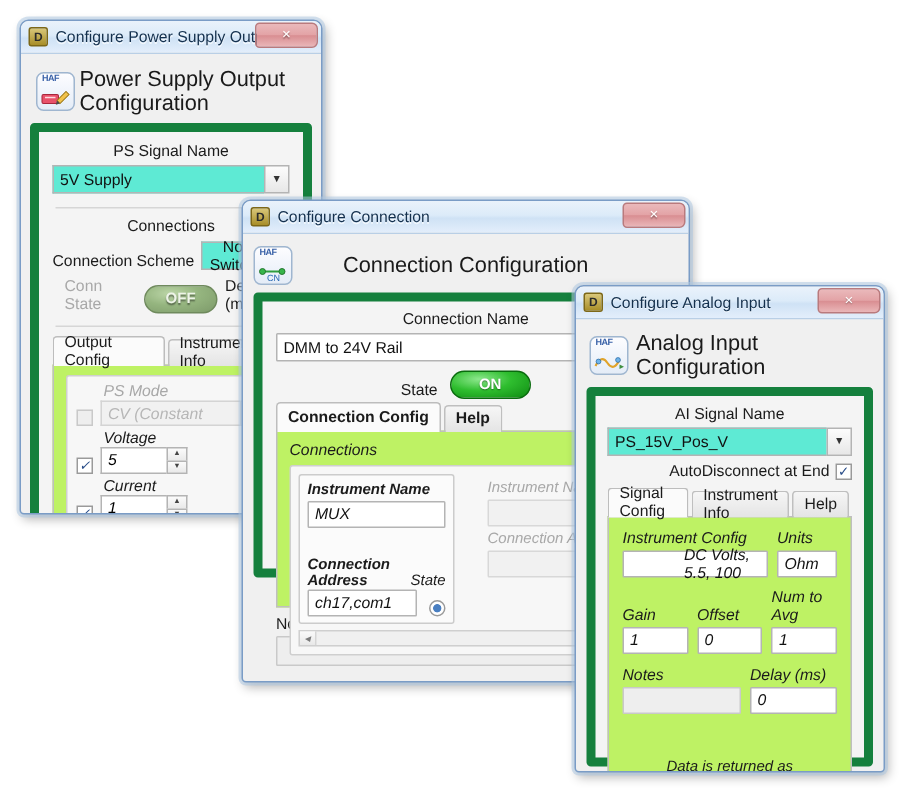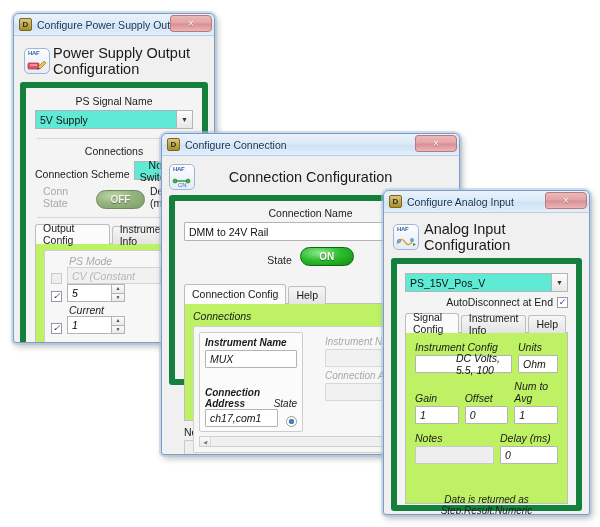--- a/index.html
+++ b/index.html
@@ -245,20 +245,21 @@
 
             <div class="lbl-dim" style="padding-left:18px;">PS Mode</div>
             <div class="row" style="gap:5px;">
               <div class="cb dim"></div>
               <div class="combo dim" style="flex:1; height:17px;">
                 <div class="box">CV (Constant</div>
                 <div class="arrow">▼</div>
               </div>
             </div>
 
+            <div class="lbl" style="padding-left:18px; margin-top:2px;">Voltage</div>
             <div class="row" style="gap:5px;">
               <div class="cb">✓</div>
               <div class="spin">
                 <div class="box">5</div>
                 <div class="btns">
                   <div>▲</div>
                   <div>▼</div>
                 </div>
               </div>
             </div>
@@ -310,21 +311,21 @@
       <div class="panel" style="height:190px; padding:6px 9px;">
 
         <div class="center lbl">Connection Name</div>
         <div class="tf" style="margin-top:3px; height:19px;">DMM to 24V Rail</div>
 
         <div class="row" style="justify-content:center; gap:8px; margin-top:6px;">
           <div class="lbl">State</div>
           <div class="led on">ON</div>
         </div>
 
-        <div class="tabs" style="margin-top:18px;">
+        <div class="tabs" style="margin-top:2px;font-weight:bold;">
           <div class="tab active">Connection Config</div>
           <div class="tab">Help</div>
         </div>
 
         <div class="tabpane" style="height:118px; padding:6px 8px;">
           <div class="lbl">Connections</div>
 
           <div class="group" style="margin-top:4px; padding:5px;">
             <div class="row" style="gap:17px; align-items:flex-start;">
 
@@ -385,20 +386,21 @@
               <circle cx="16" cy="5" r="1.6" fill="#6fb3e8" stroke="#2a6ba8" stroke-width=".5"></circle>
               <path d="M17 8 l3 1.5 -3 1.5 z" fill="#3f8f3f"></path>
             </svg>
           </div>
         </div>
         <div class="headline-text">Analog Input Configuration</div>
       </div>
 
       <div class="panel" style="height:253px; padding:6px 8px;">
 
+        <div class="center lbl">AI Signal Name</div>
         <div class="combo" style="margin-top:3px;">
           <div class="box">PS_15V_Pos_V</div>
           <div class="arrow">▼</div>
         </div>
 
         <div class="row" style="justify-content:flex-end; gap:4px; margin-top:4px;">
           <div class="lbl">AutoDisconnect at End</div>
           <div class="cb">✓</div>
         </div>
 

